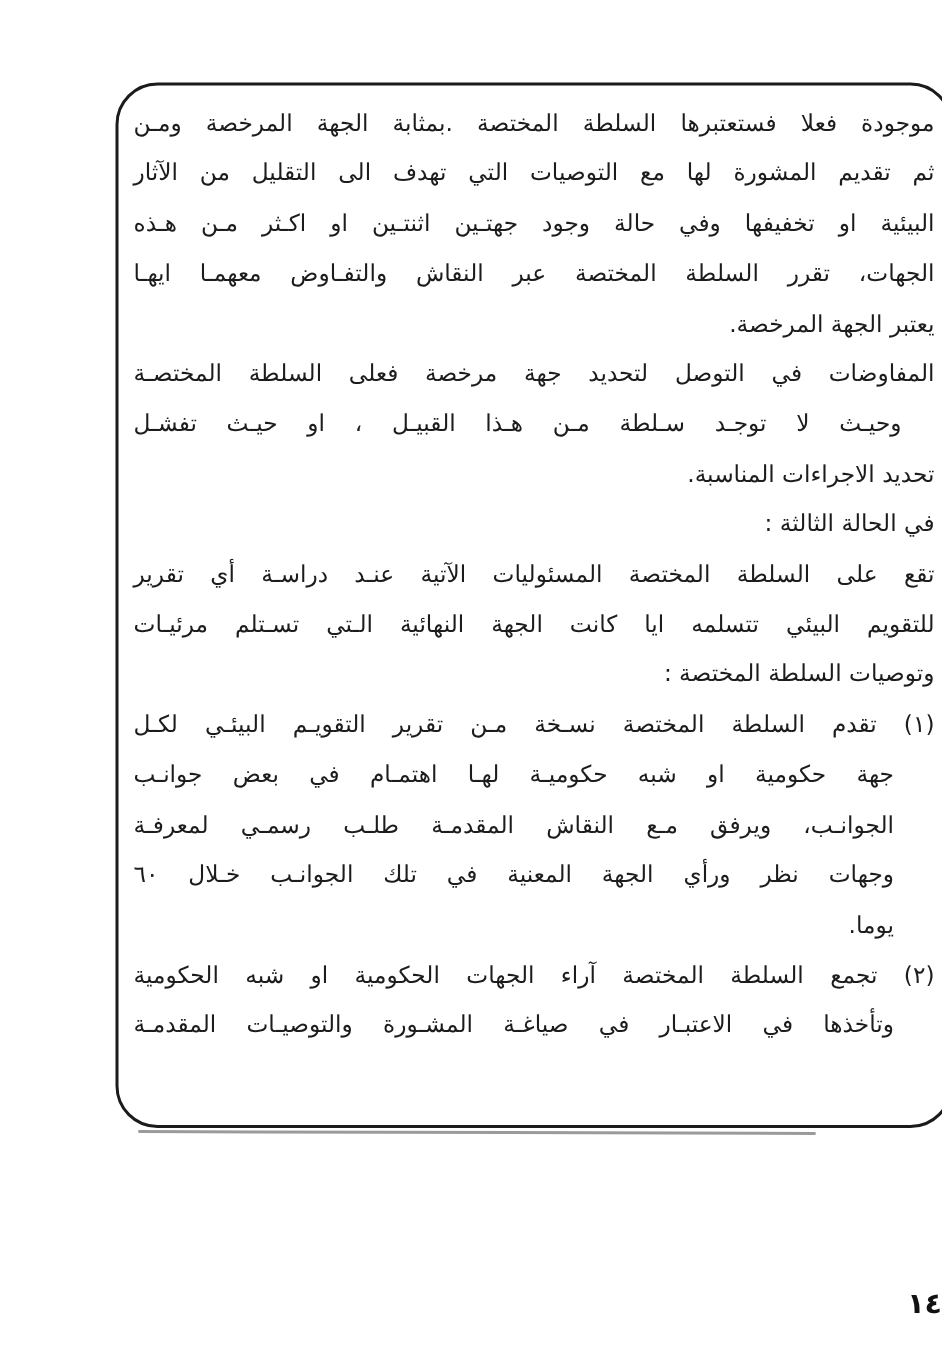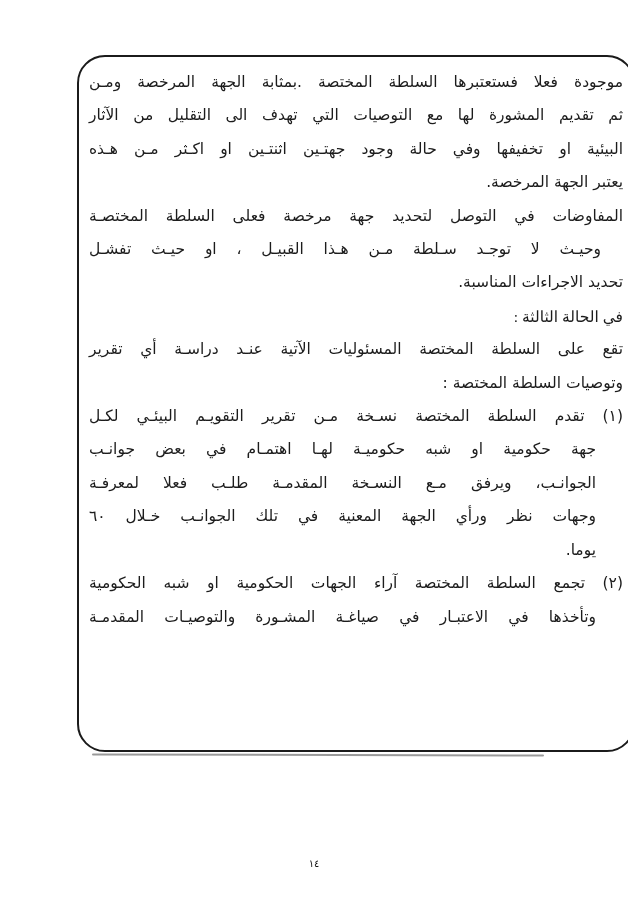--- a/index.html
+++ b/index.html
@@ -51,62 +51,64 @@
   }
   .line.last {
     text-align: center;
     text-align-last: right;
   }
   .line.first-indent { padding-right: 22px; }
   .line.hang { padding-right: 27px; }
   .block.heading .line {
     text-align: left;
     text-align-last: right;
-    font-family: Liberation Serif, serif;
   }
   .page-number {
     position: absolute;
     left: 0;
     top: 858px;
     width: 100%;
-    text-align: center;
-    font-size: 10px;
+    text-align: right;
+    font-size: 19px;
     letter-spacing: 2px;
     color: #111111;
+    font-weight: bold;
   }
 </style>
 </head>
 <body>
 
 <div class="page">
 
   <div class="frame">
     <div class="text-column">
         <div class="block paragraph">
           <div class="line">موجودة فعلا فستعتبرها السلطة المختصة .بمثابة الجهة المرخصة ومـن</div>
           <div class="line">ثم تقديم المشورة لها مع التوصيات التي تهدف الى التقليل من الآثار</div>
           <div class="line">البيئية او تخفيفها وفي حالة وجود جهتـين اثنتـين او اكـثر مـن هـذه</div>
+          <div class="line">الجهات، تقرر السلطة المختصة عبر النقاش والتفـاوض معهمـا ايهـا</div>
           <div class="line last">يعتبر الجهة المرخصة.</div>
         </div>
         <div class="block paragraph">
           <div class="line">المفاوضات في التوصل لتحديد جهة مرخصة فعلى السلطة المختصـة</div>
           <div class="line first-indent">وحيـث لا توجـد سـلطة مـن هـذا القبيـل ، او حيـث تفشـل</div>
           <div class="line last">تحديد الاجراءات المناسبة.</div>
         </div>
         <div class="block heading">
           <div class="line last">في الحالة الثالثة :</div>
         </div>
         <div class="block paragraph">
           <div class="line">تقع على السلطة المختصة المسئوليات الآتية عنـد دراسـة أي تقرير</div>
+          <div class="line">للتقويم البيئي تتسلمه ايا كانت الجهة النهائية الـتي تسـتلم مرئيـات</div>
           <div class="line last">وتوصيات السلطة المختصة :</div>
         </div>
         <div class="block list-item">
           <div class="line">(١) تقدم السلطة المختصة نسـخة مـن تقرير التقويـم البيئـي لكـل</div>
           <div class="line hang">جهة حكومية او شبه حكوميـة لهـا اهتمـام في بعض جوانـب</div>
-          <div class="line hang">الجوانـب، ويرفق مـع النسـخة المقدمـة طلـب فعلا لمعرفـة</div>
+          <div class="line hang">الجوانـب، ويرفق مـع النقاش المقدمـة طلـب رسمـي لمعرفـة</div>
           <div class="line hang">وجهات نظر ورأي الجهة المعنية في تلك الجوانـب خـلال ٦٠</div>
           <div class="line last hang">يوما.</div>
         </div>
         <div class="block list-item">
           <div class="line">(٢) تجمع السلطة المختصة آراء الجهات الحكومية او شبه الحكومية</div>
           <div class="line hang">وتأخذها في الاعتبـار في صياغـة المشـورة والتوصيـات المقدمـة</div>
         </div>
       </div>
   </div>
 

